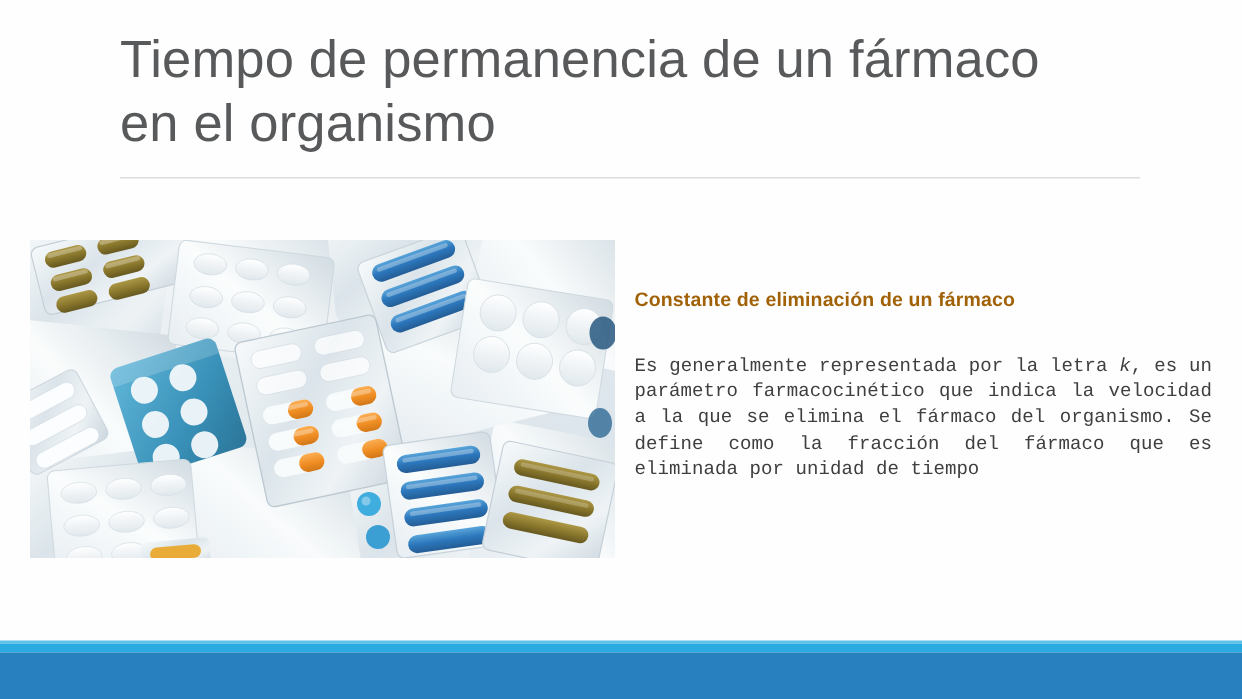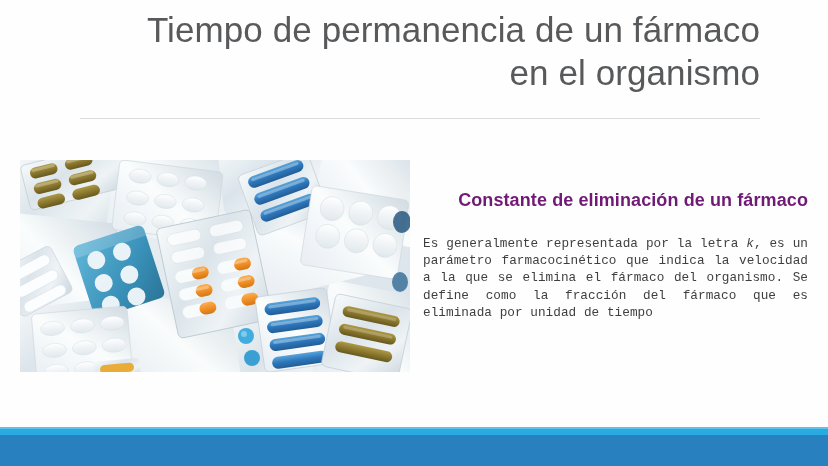--- a/index.html
+++ b/index.html
@@ -23,23 +23,23 @@
     width: 828px;
     height: 466px;
     background: #fefefe;
     overflow: hidden;
   }
 
   
   #title-block {
     position: absolute;
     left: 80px;
-    top: 8px;
+    top: 18px;
     width: 680px;
-    text-align: right;
+    text-align: left;
   }
   #title-text {
     font-family: "Liberation Sans", sans-serif;
     font-size: 35px;
     line-height: 43px;
     font-weight: 300;
     color: #58595b;
     letter-spacing: 0.1px;
     white-space: pre-line;
   }
@@ -72,24 +72,24 @@
 
   
   #text-col {
     position: absolute;
     left: 423px;
     top: 192px;
     width: 385px;
   }
   #body-heading {
     font-family: "Liberation Sans", sans-serif;
-    font-size: 18px;
+    font-size: 13px;
     font-weight: bold;
-    color: #701a75;
-    text-align: right;
+    color: #a16207;
+    text-align: left;
     line-height: 16px;
     letter-spacing: 0.1px;
   }
   #body-paragraph {
     margin-top: 27px;
     font-family: Liberation Mono, monospace;
     font-size: 12.7px;
     line-height: 17.2px;
     color: #3f3f3f;
     text-align: justify;

